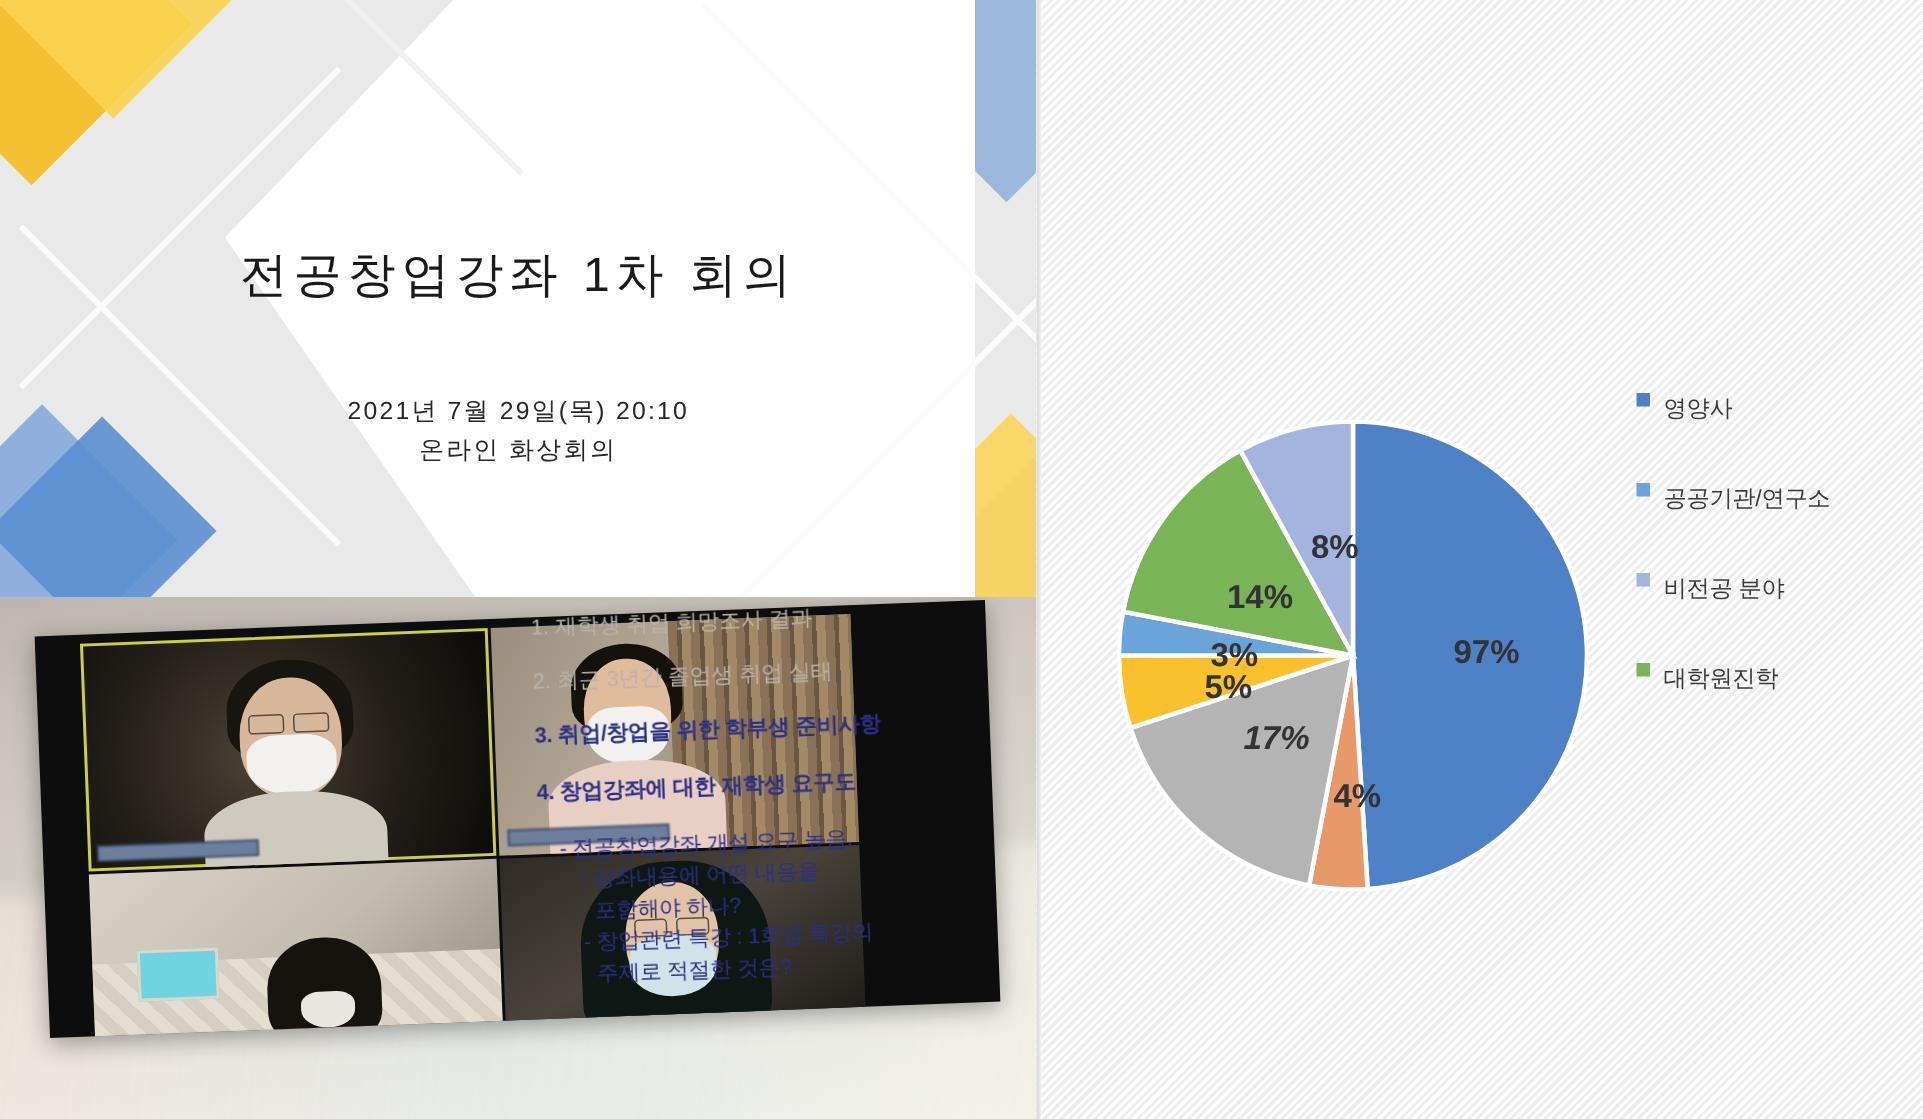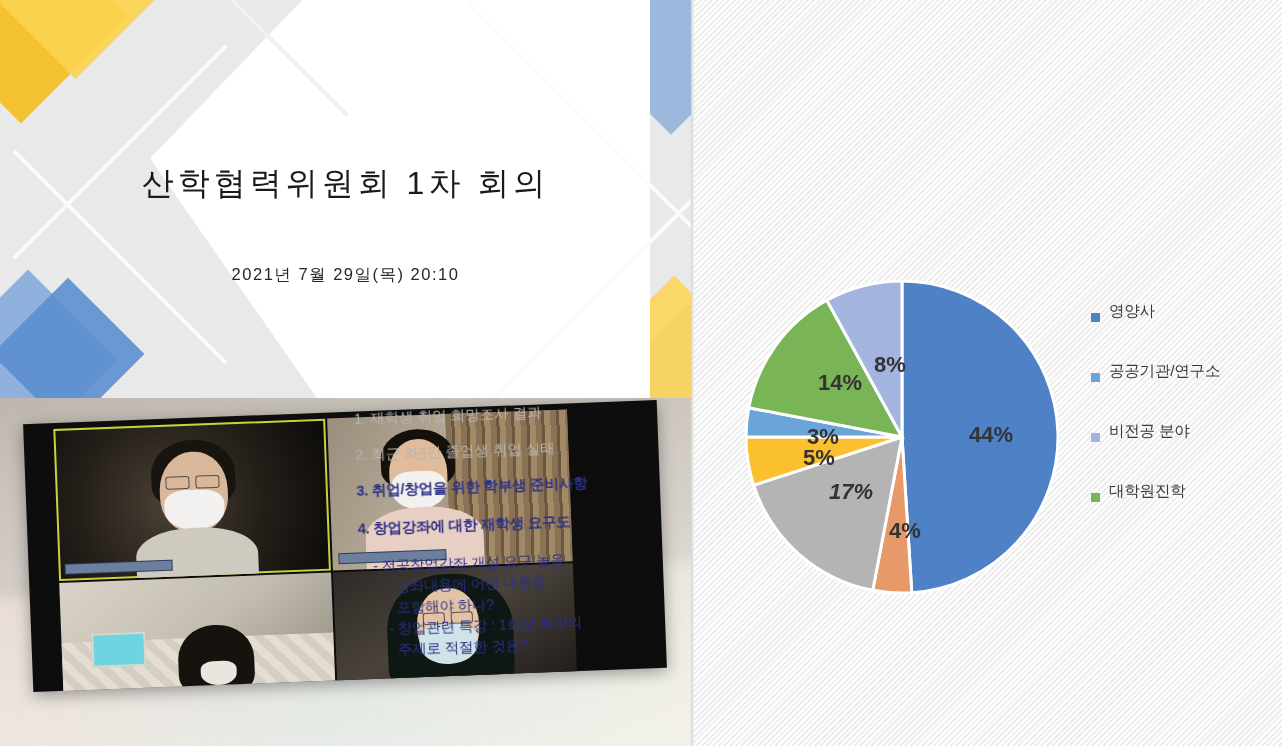--- a/index.html
+++ b/index.html
@@ -252,21 +252,21 @@
     white-space: nowrap;
   }
 
   #legend {
     position: absolute;
     left: 400px; top: 262px;
     width: 190px;
   }
   .leg-row {
     display: flex;
-    align-items: flex-end;
+    align-items: flex-start;
     height: 60px;
   }
   .leg-mark {
     width: 9px; height: 9px;
     flex: 0 0 9px;
     margin-right: 9px;
   }
   .leg-label {
     font-size: 15.5px;
     color: #3a3a3a;
@@ -293,23 +293,24 @@
 
       <div id="white-center2"></div>
 
       <div class="stripe" style="left:-30px; top:150px; width:300px; transform:rotate(-45deg);"></div>
       <div class="stripe" style="left:-30px; top:255px; width:300px; transform:rotate(45deg);"></div>
       <div class="stripe" style="left:420px; top:118px; width:330px; transform:rotate(45deg);"></div>
       <div class="stripe" style="left:430px; top:300px; width:320px; transform:rotate(-45deg);"></div>
       <div class="stripe" style="left:160px; top:36px; width:220px; transform:rotate(45deg); background:#f0f0f0;"></div>
 
       <div id="slide-text">
-        <div id="slide-title">산학협력위원회 1차 회의</div>
+        <div id="slide-title">전공창업강좌 1차 회의</div>
         <div id="slide-sub">
           <span class="l2">2021년 7월 29일(목)  20:10</span>
+          <span class="l2">온라인 화상회의</span>
         </div>
       </div>
     </div>
 
     <div id="photo">
       <div id="photo-wall"></div>
       <div id="photo-sheen"></div>
 
       <div id="agenda">
           <div class="ag dim">1. 재학생 취업 희망조사 결과</div>
@@ -378,26 +379,26 @@
             <path d="M 157 157 L 157.00 1.00 A 156 156 0 0 1 166.80 312.69 Z" fill="#4f81c7" stroke="#ffffff" stroke-width="3"></path>
             <path d="M 157 157 L 166.80 312.69 A 156 156 0 0 1 127.77 310.24 Z" fill="#e8996a" stroke="#ffffff" stroke-width="3"></path>
             <path d="M 157 157 L 127.77 310.24 A 156 156 0 0 1 8.64 205.21 Z" fill="#b4b4b4" stroke="#ffffff" stroke-width="3"></path>
             <path d="M 157 157 L 8.64 205.21 A 156 156 0 0 1 1.00 157.00 Z" fill="#fbc02d" stroke="#ffffff" stroke-width="3"></path>
             <path d="M 157 157 L 1.00 157.00 A 156 156 0 0 1 3.76 127.77 Z" fill="#6ba4d8" stroke="#ffffff" stroke-width="3"></path>
             <path d="M 157 157 L 3.76 127.77 A 156 156 0 0 1 81.85 20.30 Z" fill="#79b457" stroke="#ffffff" stroke-width="3"></path>
             <path d="M 157 157 L 81.85 20.30 A 156 156 0 0 1 157.00 1.00 Z" fill="#a3b4df" stroke="#ffffff" stroke-width="3"></path>
           </g>
       </svg>
       <div id="pie-labels">
-          <span class="pct" style="left: 224px; top: 142px; color: rgb(51, 51, 51);">44%</span>
+          <span class="pct" style="left: 224px; top: 142px; color: rgb(51, 51, 51);">97%</span>
           <span class="pct" style="left: 144px; top: 238px; color: rgb(51, 51, 51);">4%</span>
           <span class="pct" style="left: 84px; top: 199px; color: rgb(51, 51, 51); font-style: italic;">17%</span>
           <span class="pct" style="left: 58px; top: 165px; color: rgb(51, 51, 51);">5%</span>
           <span class="pct" style="left: 62px; top: 144px; color: rgb(51, 51, 51);">3%</span>
-          <span class="pct" style="left: 73px; top: 90px; color: rgb(51, 51, 51);">14%</span>
+          <span class="pct" style="left: 73px; top: 105px; color: rgb(51, 51, 51);">14%</span>
           <span class="pct" style="left: 129px; top: 72px; color: rgb(51, 51, 51);">8%</span>
         </div>
     </div>
 
     <div id="legend">
         <div class="leg-row">
           <span class="leg-mark" style="background: rgb(79, 129, 199);"></span>
           <span class="leg-label">영양사</span>
         </div>
         <div class="leg-row">

